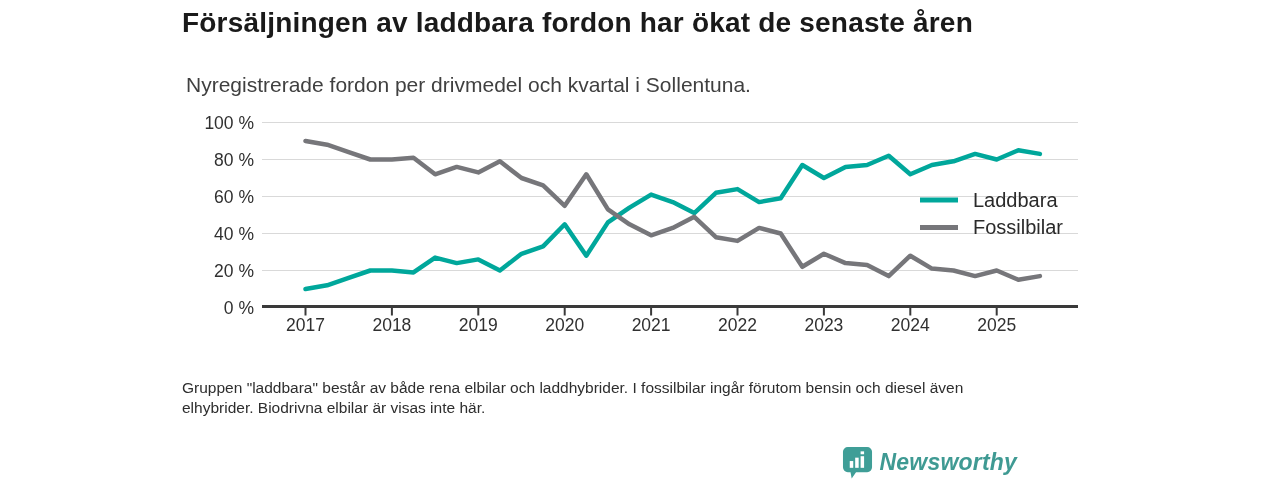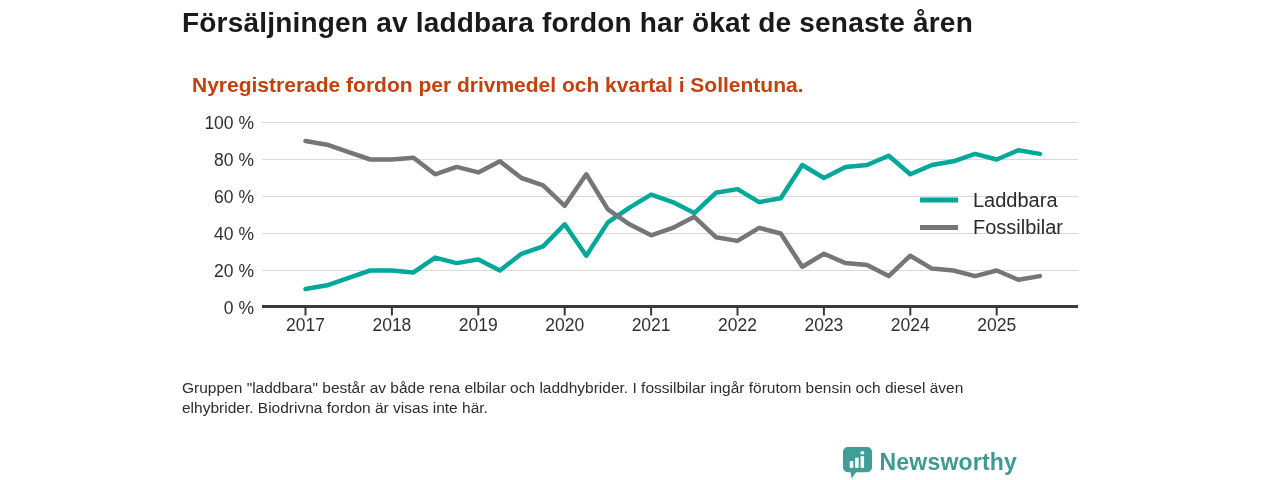--- a/index.html
+++ b/index.html
@@ -5,33 +5,33 @@
   html,body{margin:0;padding:0;background:#fff;}
   .page{
     position:relative;width:1200px;height:480px;background:#ffffff;overflow:hidden;
     font-family:"Liberation Sans","DejaVu Sans",sans-serif;color:#222;
   }
   .title{
     position:absolute;left:182px;top:6px;margin:0;
     font-size:28px;line-height:34px;font-weight:700;color:#1a1a1a;letter-spacing:.2px;
   }
   .subtitle{
-    position:absolute;left:192px;top:72px;
-    font-size:21px;line-height:26px;font-weight:700;color:#c2410c;
+    position:absolute;left:186px;top:72px;
+    font-size:21px;line-height:26px;font-weight:400;color:#404040;
   }
   #chart{position:absolute;left:0;top:0;}
   .footnote{
     position:absolute;left:182px;top:378px;width:900px;
     font-size:15.5px;line-height:20px;color:#2e2e2e;
   }
   .logo{
     position:absolute;right:183px;top:446px;display:flex;align-items:center;gap:7px;
   }
   .logo .wordmark{
-    font-size:23px;font-weight:600;color:#3f9a93;letter-spacing:.2px;
+    font-size:23px;font-weight:600;color:#3f9a93;letter-spacing:.2px;font-style:italic;
   }
 </style>
 </head>
 <body>
 
 <div class="page">
 
   <h1 class="title">Försäljningen av laddbara fordon har ökat de senaste åren</h1>
 
   <div class="subtitle">Nyregistrerade fordon per drivmedel och kvartal i Sollentuna.</div>
@@ -70,21 +70,21 @@
       <polyline points="305.5,289.0 327.1,285.3 348.7,277.9 370.3,270.5 391.9,270.5 413.5,272.4 435.1,257.6 456.7,263.1 478.3,259.4 499.9,270.5 521.5,253.8 543.1,246.4 564.7,224.3 586.3,255.7 607.9,222.4 629.5,207.6 651.1,194.6 672.7,202.1 694.3,213.1 715.9,192.8 737.5,189.1 759.1,202.1 780.7,198.3 802.3,165.0 823.9,178.0 845.5,166.9 867.1,165.0 888.7,155.8 910.3,174.3 931.9,165.0 953.5,161.3 975.1,153.9 996.7,159.5 1018.3,150.3 1039.9,153.9" fill="none" stroke="#00a79b" stroke-width="4.5" stroke-linejoin="round" stroke-linecap="round"></polyline>
       <polyline points="305.5,141.0 327.1,144.7 348.7,152.1 370.3,159.5 391.9,159.5 413.5,157.7 435.1,174.3 456.7,166.9 478.3,172.4 499.9,161.3 521.5,178.0 543.1,185.4 564.7,205.8 586.3,174.3 607.9,209.4 629.5,224.3 651.1,235.3 672.7,227.9 694.3,216.8 715.9,237.2 737.5,240.9 759.1,227.9 780.7,233.5 802.3,266.8 823.9,253.8 845.5,263.1 867.1,264.9 888.7,276.1 910.3,255.7 931.9,268.6 953.5,270.5 975.1,276.1 996.7,270.5 1018.3,279.8 1039.9,276.1" fill="none" stroke="#76767a" stroke-width="4.5" stroke-linejoin="round" stroke-linecap="round"></polyline>
       <line x1="920" y1="200" x2="958" y2="200" stroke="#00a79b" stroke-width="5"></line>
       <text x="973" y="206.5" font-size="20" fill="#2b2b2b" font-family="&quot;Liberation Sans&quot;,&quot;DejaVu Sans&quot;,sans-serif">Laddbara</text>
       <line x1="920" y1="227.5" x2="958" y2="227.5" stroke="#76767a" stroke-width="5"></line>
       <text x="973" y="234" font-size="20" fill="#2b2b2b" font-family="&quot;Liberation Sans&quot;,&quot;DejaVu Sans&quot;,sans-serif">Fossilbilar</text>
     </svg>
 
   <div class="footnote">
     <div>Gruppen "laddbara" består av både rena elbilar och laddhybrider. I fossilbilar ingår förutom bensin och diesel även</div>
-    <div>elhybrider. Biodrivna fordon är visas inte här.</div>
+    <div>elhybrider. Biodrivna elbilar är visas inte här.</div>
   </div>
 
   <div class="logo">
     <svg width="31" height="33" viewBox="0 0 32 34">
       <path d="M6,1 h20 a5,5 0 0 1 5,5 v16 a5,5 0 0 1 -5,5 h-11.5 l-4.5,6.5 l-1.2,-6.5 h-2.8 a5,5 0 0 1 -5,-5 v-16 a5,5 0 0 1 5,-5 z" fill="#3f9e97"></path>
       <rect x="8" y="15.5" width="3.6" height="7" fill="#ffffff"></rect>
       <rect x="13.6" y="12" width="3.6" height="10.5" fill="#ffffff"></rect>
       <rect x="19.2" y="10.5" width="3.6" height="12" fill="#ffffff"></rect>
       <rect x="19.2" y="5.5" width="3.6" height="3" fill="#ffffff"></rect>
     </svg>

